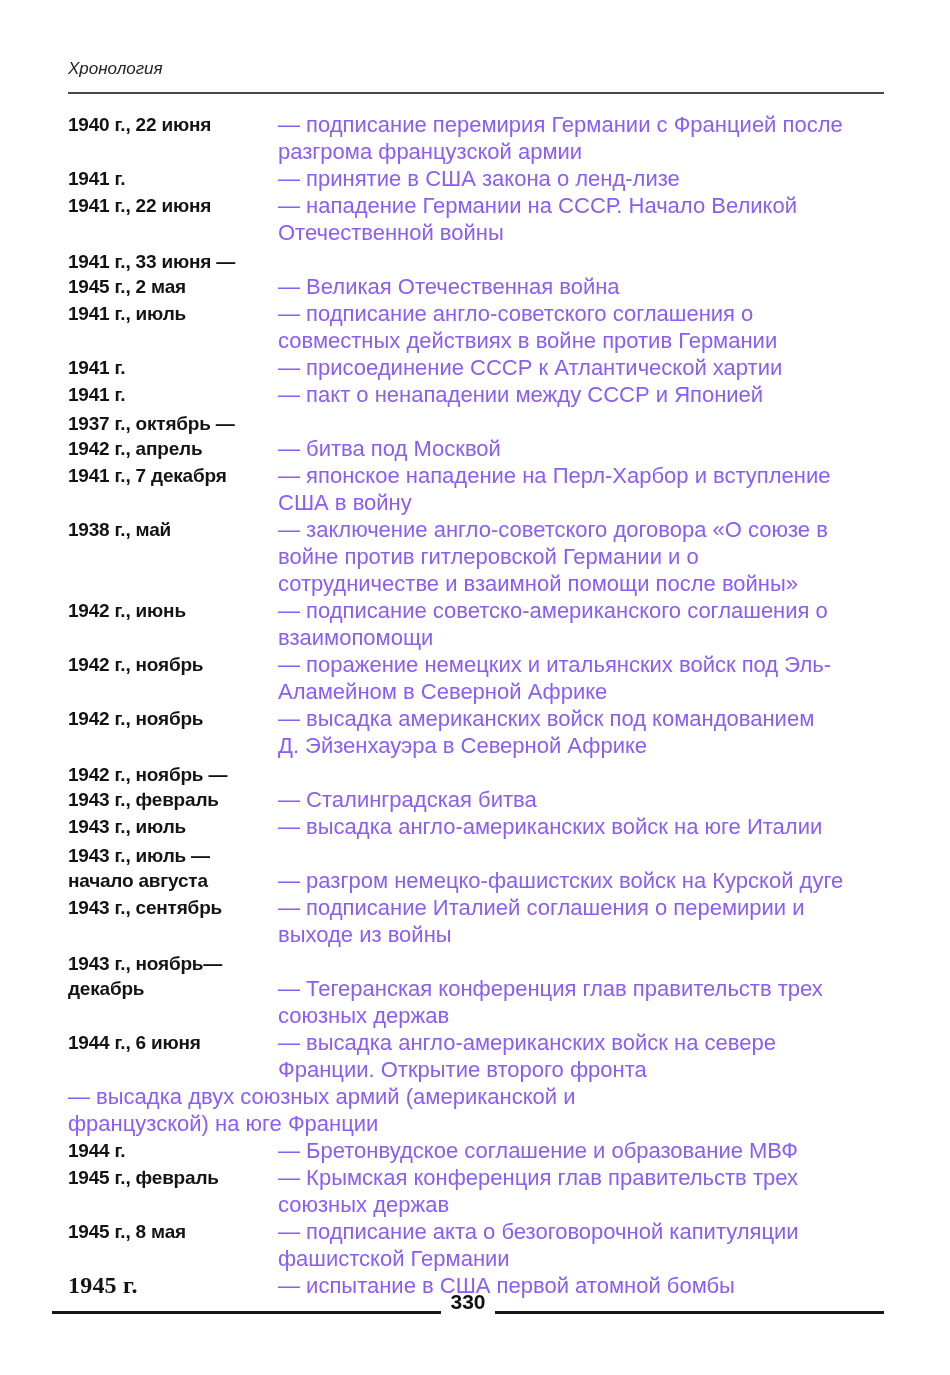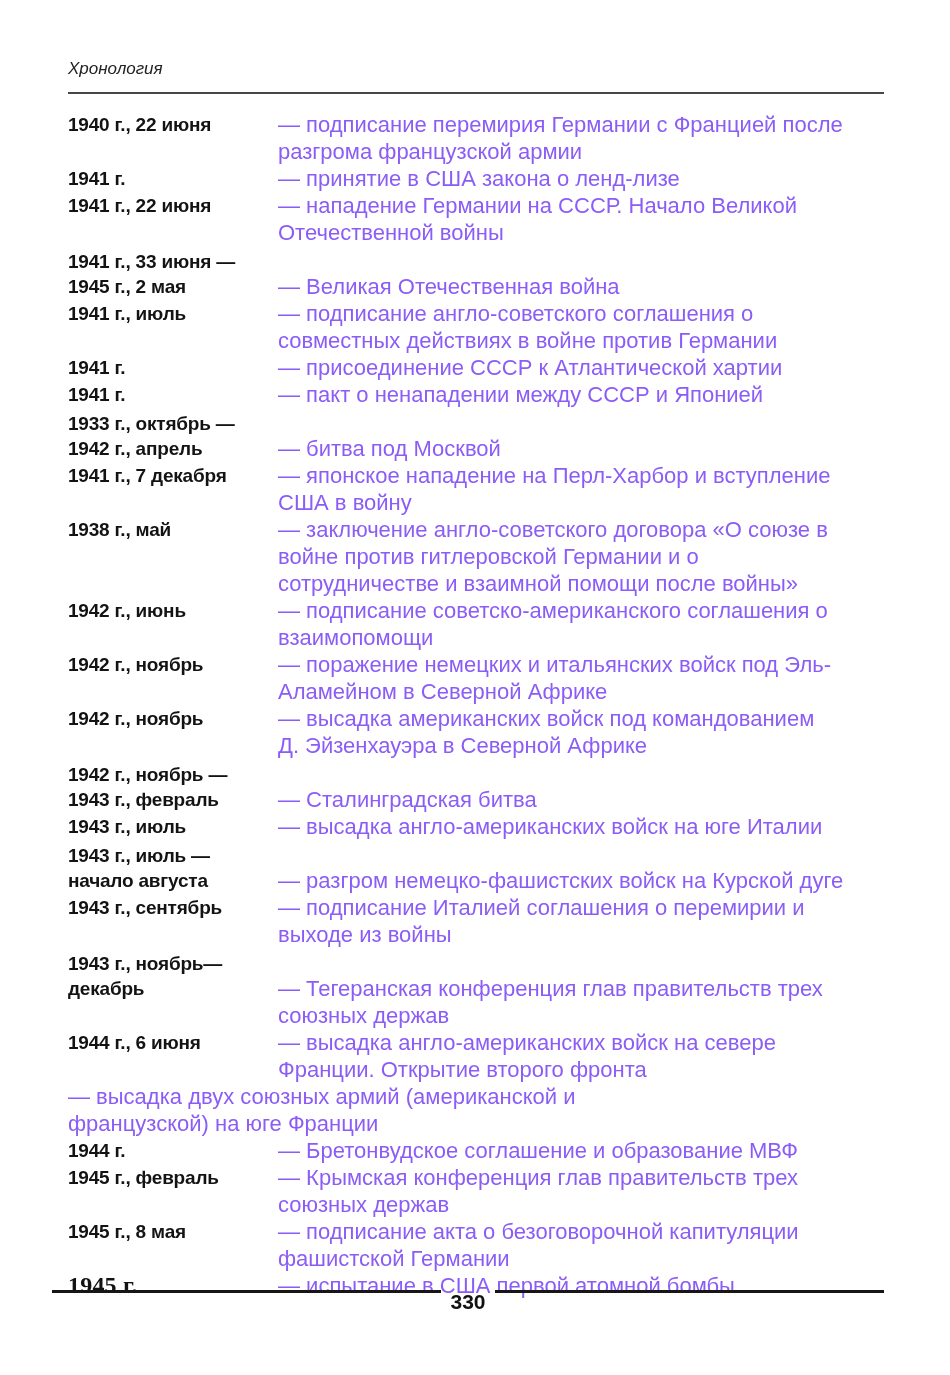--- a/index.html
+++ b/index.html
@@ -73,21 +73,21 @@
     line-height: 27px;
     color: #8b5cf6;
   }
   
   .footer {
     position: absolute;
     left: 52px;
     right: 66px;
     top: 1290px;
     display: flex;
-    align-items: flex-start;
+    align-items: flex-end;
   }
   .footer-line {
     flex: 1 1 auto;
     height: 3px;
     background: #161616;
   }
   .page-num {
     font-family: "Liberation Sans", sans-serif;
     font-weight: 700;
     font-size: 21px;
@@ -158,21 +158,21 @@
   <div class="entry">
 
     <div class="row">
       <div class="date">1941 г.</div>
       <div class="desc">— пакт о ненападении между СССР и Японией</div>
     </div>
   </div>
 
   <div class="entry">
     <div class="pre-dates">
-          <div class="pre-date">1933 г., октябрь —</div>
+          <div class="pre-date">1937 г., октябрь —</div>
         </div>
     <div class="row">
       <div class="date">1942 г., апрель</div>
       <div class="desc">— битва под Москвой</div>
     </div>
   </div>
 
   <div class="entry">
 
     <div class="row">

